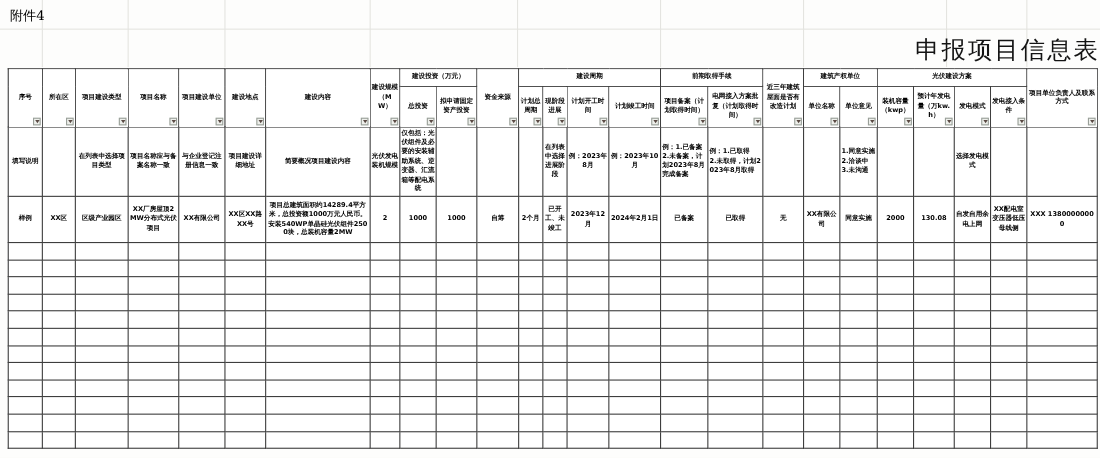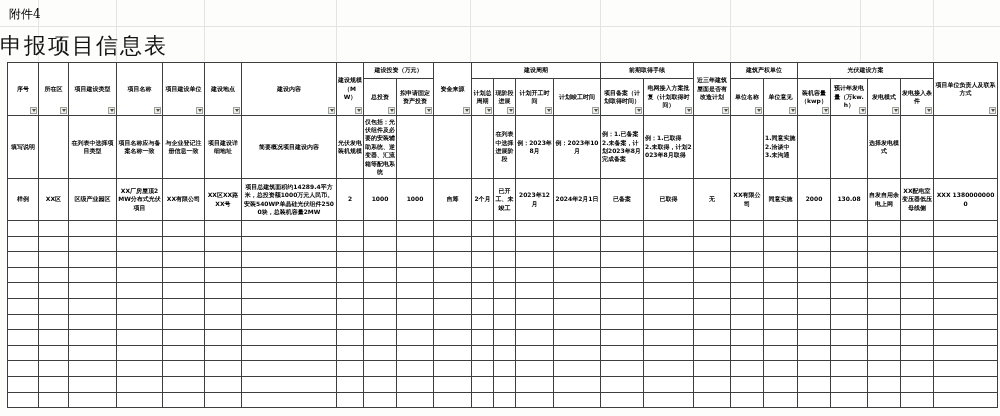--- a/index.html
+++ b/index.html
@@ -6,21 +6,21 @@
   html,body { width:1000px; height:416px; }
   body { background:#f6f6f4; font-family:"DejaVu Sans", sans-serif; position:relative; overflow:hidden; }
   .page { position:absolute; inset:0; background:#fdfdfc; }
 
   
   .vline { position:absolute; top:0; width:1px; height:61px; background:#e4e4e0; }
   .hline { position:absolute; left:0; width:1000px; height:1px; background:#e4e4e0; }
 
   .attach { position:absolute; left:9px; top:6px; font-size:12px; color:#000;
             font-family:"DejaVu Serif", serif;text-align:right; }
-  .title  { position:absolute; left:0; top:31px; width:1000px; text-align:left;
+  .title  { position:absolute; left:0; top:31px; width:1000px; text-align:right;
             font-size:22px; color:#141414; font-family:"DejaVu Serif", serif; letter-spacing:2px; }
 
   table.sheet { position:absolute; left:7px; top:62px; width:990px;
                 border-collapse:collapse; table-layout:fixed; background:#fff; }
   th, td { border:1px solid #3e3e3e; font-size:6px; font-weight:bold; color:#000;
            text-align:center; vertical-align:middle; padding:0 1px; overflow:hidden;
            line-height:1.4; word-break:break-all; }
   th { position:relative; background:#fff; }
   tr.hr1 { height:16px; }
   tr.hr2 { height:37px; }

